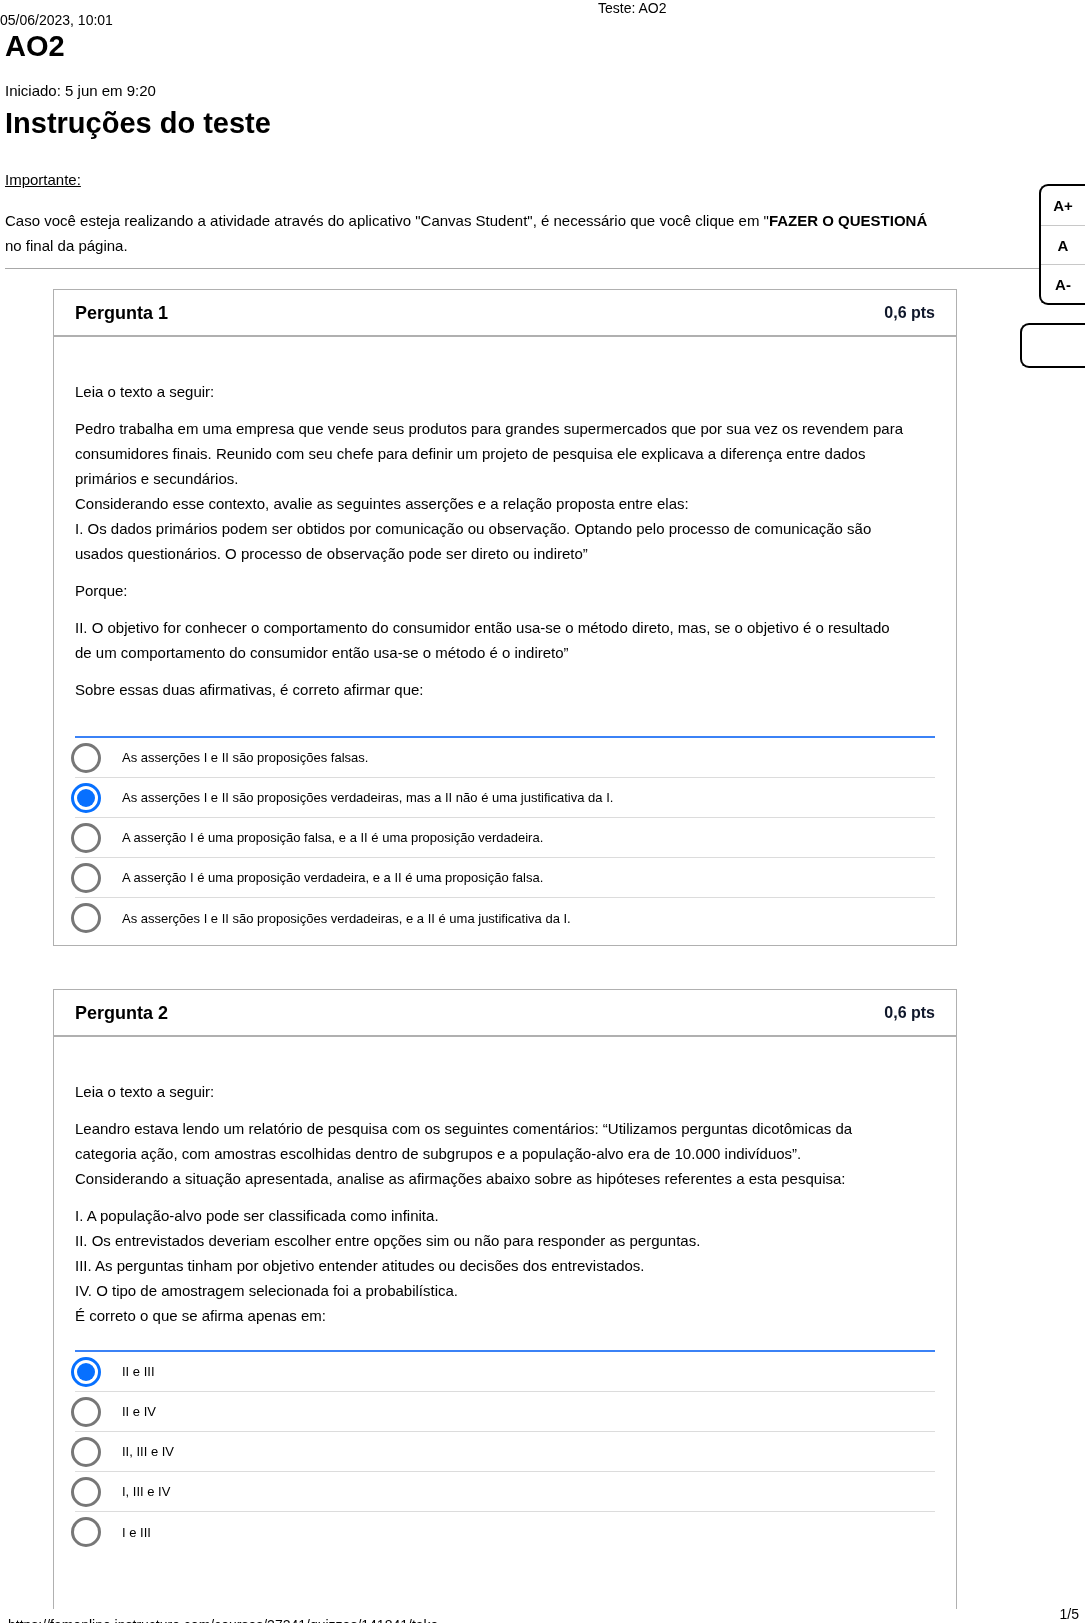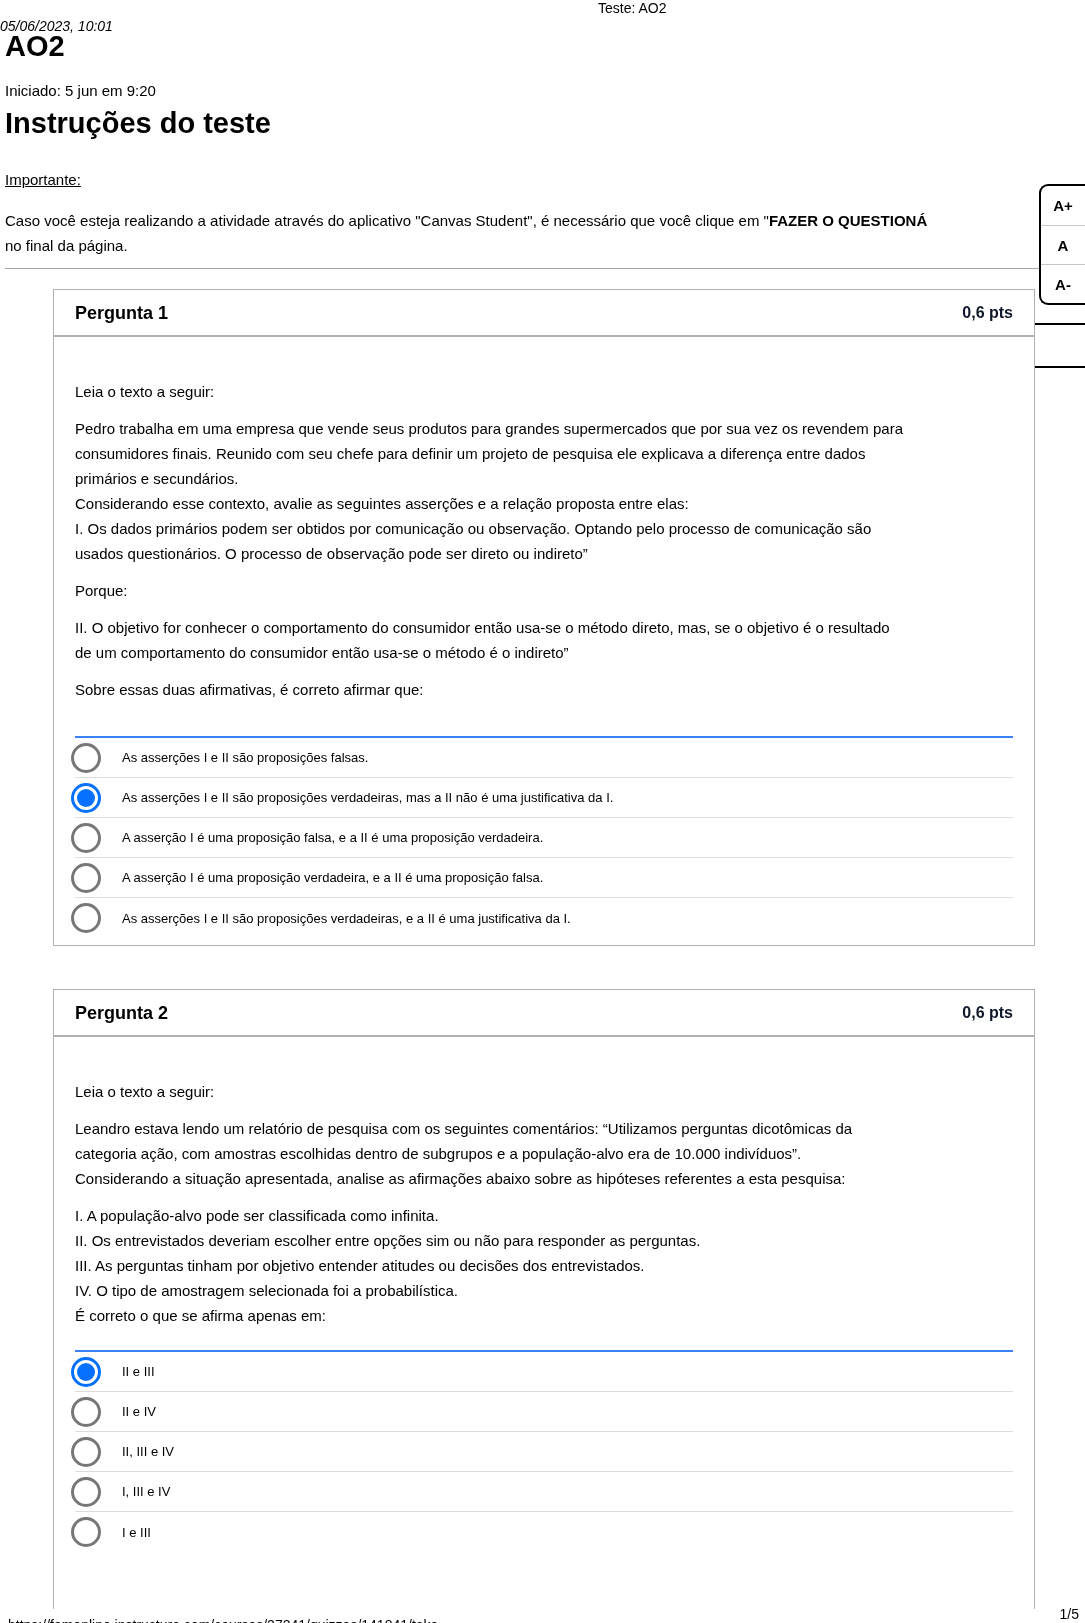--- a/index.html
+++ b/index.html
@@ -7,21 +7,21 @@
       width: 1085px; height: 1623px; overflow: hidden;
       background: #ffffff; color: #000;
       font-family: "Liberation Sans", sans-serif;
     }
     body { position: relative; }
 
     .print-header {
       position: absolute; top: 0; left: 0; width: 1085px; height: 18px;
       font-size: 14px; line-height: 16px;
     }
-    .print-header .date { position: absolute; left: 0; top: 18px; font-style: italic; }
+    .print-header .date { position: absolute; left: 0; top: 12px; }
     .print-header .title { position: absolute; left: 598px; top: 0; }
 
     .quiz-title { position: absolute; left: 5px; top: 30px; font-size: 29px; font-weight: bold; }
     .started { position: absolute; left: 5px; top: 82px; font-size: 15px; }
     .instr-title { position: absolute; left: 5px; top: 107px; font-size: 29px; font-weight: bold; }
     .important { position: absolute; left: 5px; top: 171px; font-size: 15px; text-decoration: underline; }
     .instr-text {
       position: absolute; left: 5px; top: 208px; width: 1010px;
       font-size: 15px; line-height: 25px; white-space: nowrap;
     }
@@ -39,21 +39,21 @@
       height: 39px; line-height: 39px; text-align: center; font-weight: bold; font-size: 15px;
       width: 44px; cursor: pointer;
     }
     .font-widget .fw-btn + .fw-btn { border-top: 1px solid #c8c8c8; }
     .side-tab {
       position: absolute; left: 1020px; top: 323px; width: 80px; height: 45px;
       border: 2px solid #000; border-right: none; border-radius: 9px 0 0 9px; background: #fff;
     }
 
     .question {
-      position: absolute; left: 53px; width: 982px;
+      position: absolute; left: 53px; width: 904px;
       border: 1px solid #b0b0b0; background: #fff;
     }
     .q-header {
       height: 47px; border-bottom: 2px solid #b0b0b0; position: relative;
     }
     .q-header .q-name {
       position: absolute; left: 21px; top: 13px; font-size: 18px; font-weight: bold;
     }
     .q-header .q-pts {
       position: absolute; right: 21px; top: 14px; font-size: 16px; font-weight: bold; color: #0f172a;

